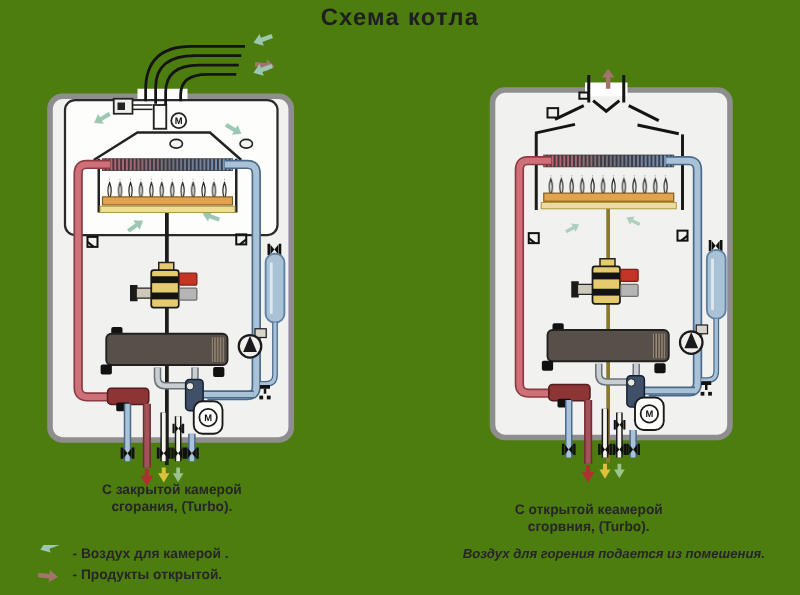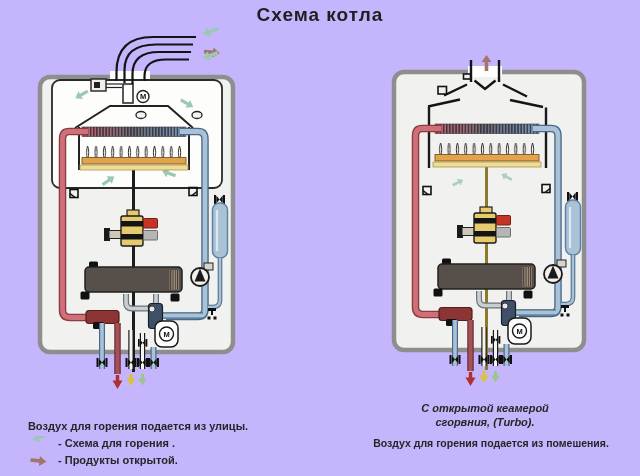--- a/index.html
+++ b/index.html
@@ -1,25 +1,25 @@
 <!DOCTYPE html>
 <html><head>
 <meta charset="utf-8">
 <style>
   html,body{margin:0;padding:0;background:#ffffff;}
-  .stage{position:relative;width:640px;height:476px;background:#c4b5fd;overflow:hidden;
+  .stage{position:relative;width:640px;height:476px;background:#4d7c0f;overflow:hidden;
          font-family:"Liberation Sans",sans-serif;color:#262626;}
   .title{position:absolute;top:4px;left:0;width:640px;text-align:center;
          font-size:19px;font-weight:bold;letter-spacing:1px;color:#1f1f1f;}
   .diagram-svg{position:absolute;left:0;top:0;width:640px;height:476px;}
   .caption{position:absolute;text-align:center;font-weight:bold;font-size:11px;line-height:14px;color:#262626;}
   .cap-left{left:15px;top:385px;width:245px;}
-  .cap-right{left:360px;top:401px;width:250px;font-style:italic;}
+  .cap-right{left:346px;top:401px;width:250px;}
   .sub-left{left:8px;top:419px;width:260px;}
-  .sub-right{left:352px;top:436px;width:278px;font-size:10.5px;}
+  .sub-right{left:352px;top:436px;width:278px;font-size:10.5px;font-style:italic;}
   .legend{position:absolute;left:28px;top:435px;}
   .legend-row{display:flex;align-items:center;height:16px;}
   .legend-row + .legend-row{margin-top:1px;}
   .legend-icon{width:24px;height:14px;flex:0 0 24px;}
   .legend-label{font-weight:bold;font-size:11px;margin-left:6px;white-space:nowrap;}
   .mlabel{font:bold 7.5px "Liberation Sans",sans-serif;text-anchor:middle;fill:#111;}
 </style>
 </head>
 <body>
 
@@ -249,34 +249,37 @@
       </g>
       <line x1="486.5" y1="165" x2="486.5" y2="370" stroke="#8a7a2a" stroke-width="3"></line>
       <use href="#internals" transform="translate(353,-3)"></use>
       <g fill="#aecfbd">
         <use href="#arr" transform="translate(451,182) rotate(-28) scale(0.75)"></use>
         <use href="#arr" transform="translate(510,183) rotate(208) scale(0.75)"></use>
       </g>
     </g>
   </svg>
 
-  <div class="caption sub-left">Воздух для горения подается из улицы.</div>
+  <div class="caption cap-left">
+    <div>С закрытой камерой</div>
+    <div>сгорания, (Turbo).</div>
+  </div>
 
   <div class="caption cap-right">
     <div>С открытой кеамерой</div>
     <div>сгорвния, (Turbo).</div>
   </div>
   <div class="caption sub-right">Воздух для горения подается из помешения.</div>
 
   <div class="legend">
     <div class="legend-row">
       <svg class="legend-icon" viewBox="0 0 24 14">
         <use href="#arr" transform="translate(21,3) rotate(160)" fill="#9cc7b2"></use>
       </svg>
-      <span class="legend-label">- Схема для горения .</span>
+      <span class="legend-label">- Воздух для камерой .</span>
     </div>
     <div class="legend-row">
       <svg class="legend-icon" viewBox="0 0 24 14">
         <use href="#arr" transform="translate(3,2) rotate(6)" fill="#a3756a"></use>
       </svg>
       <span class="legend-label">- Продукты открытой.</span>
     </div>
   </div>
 
 </div>

